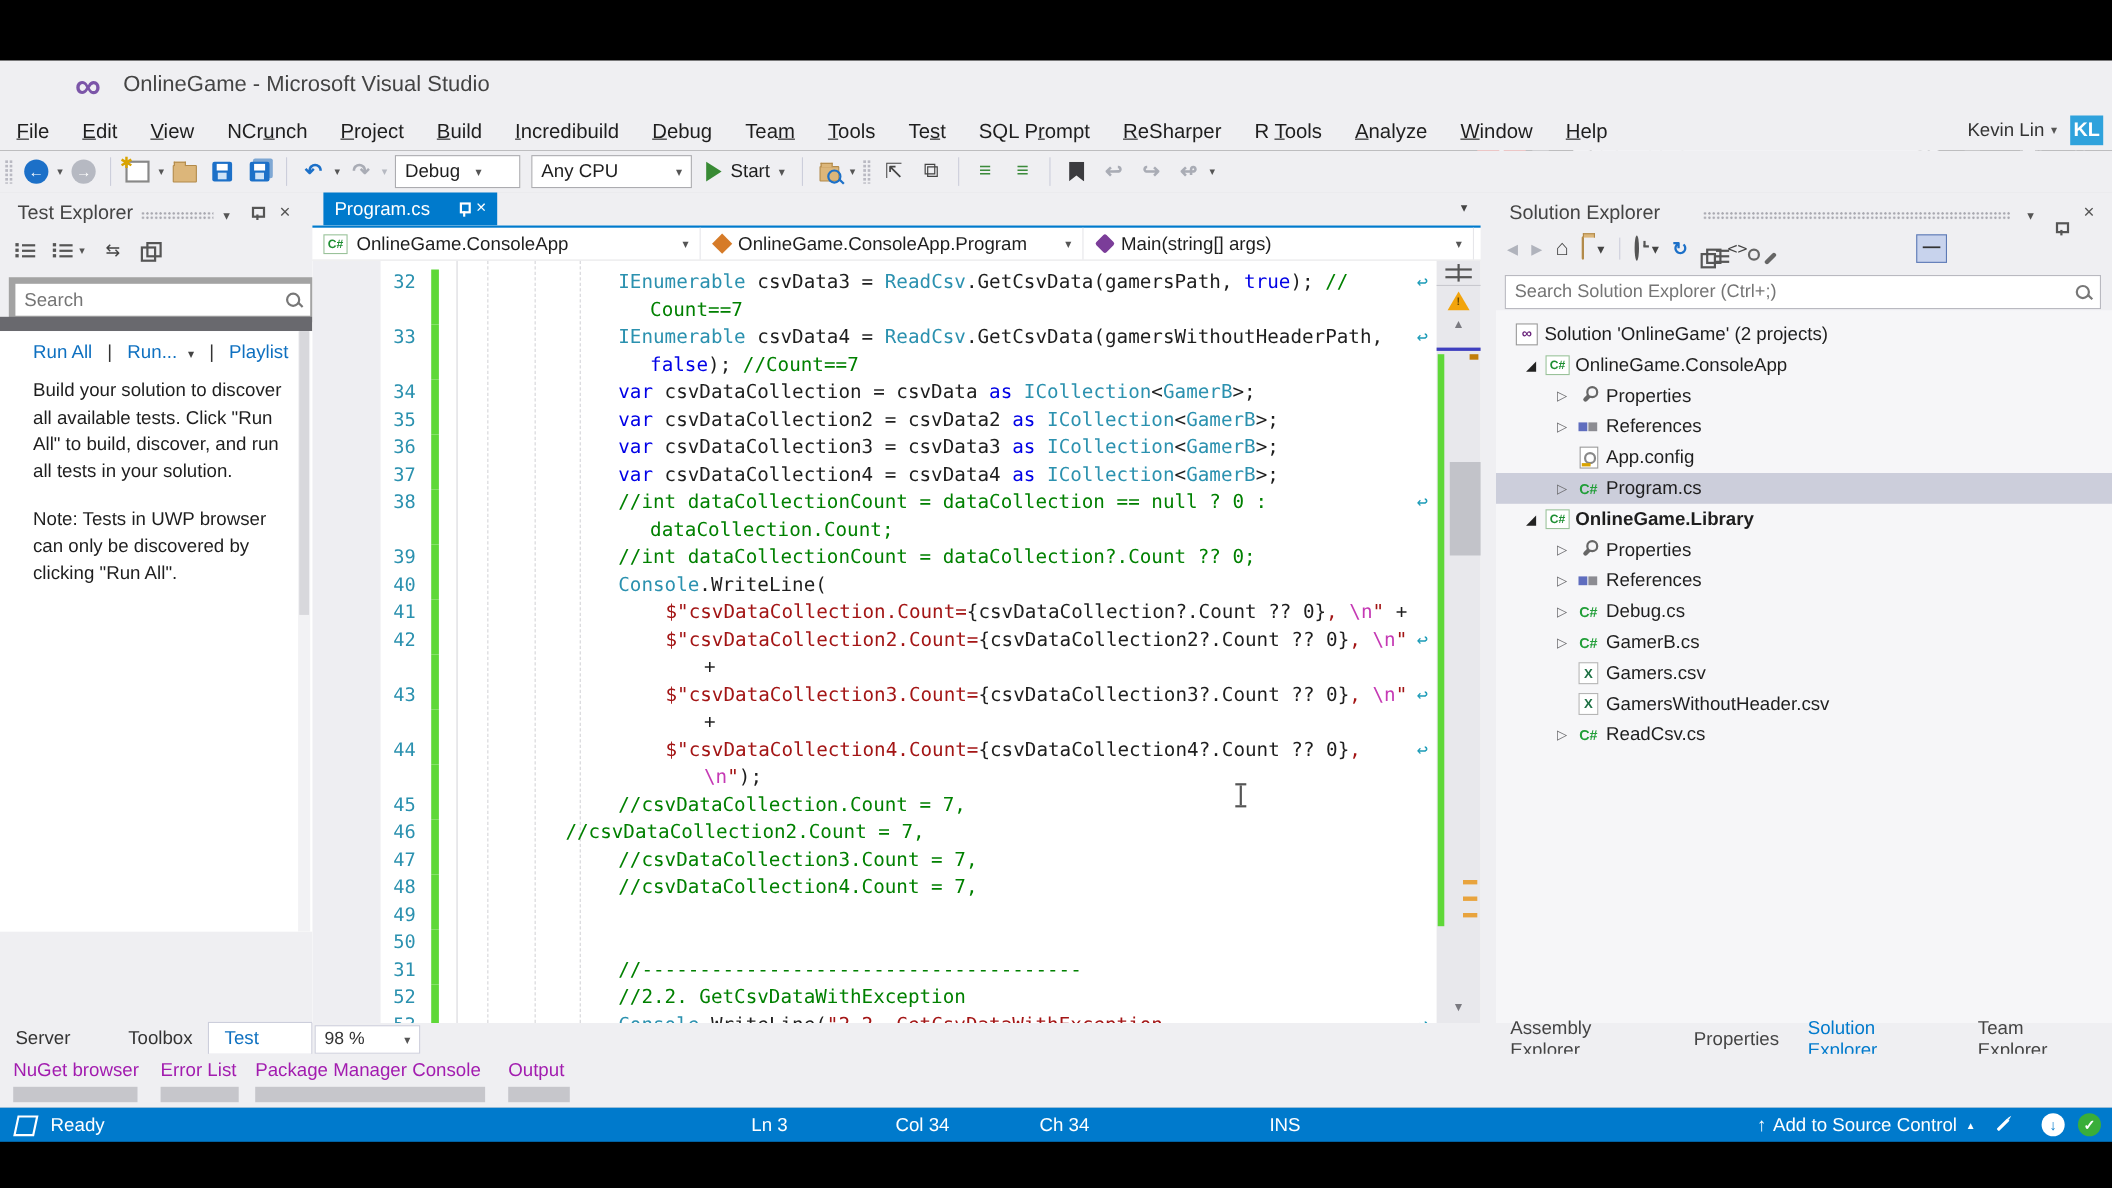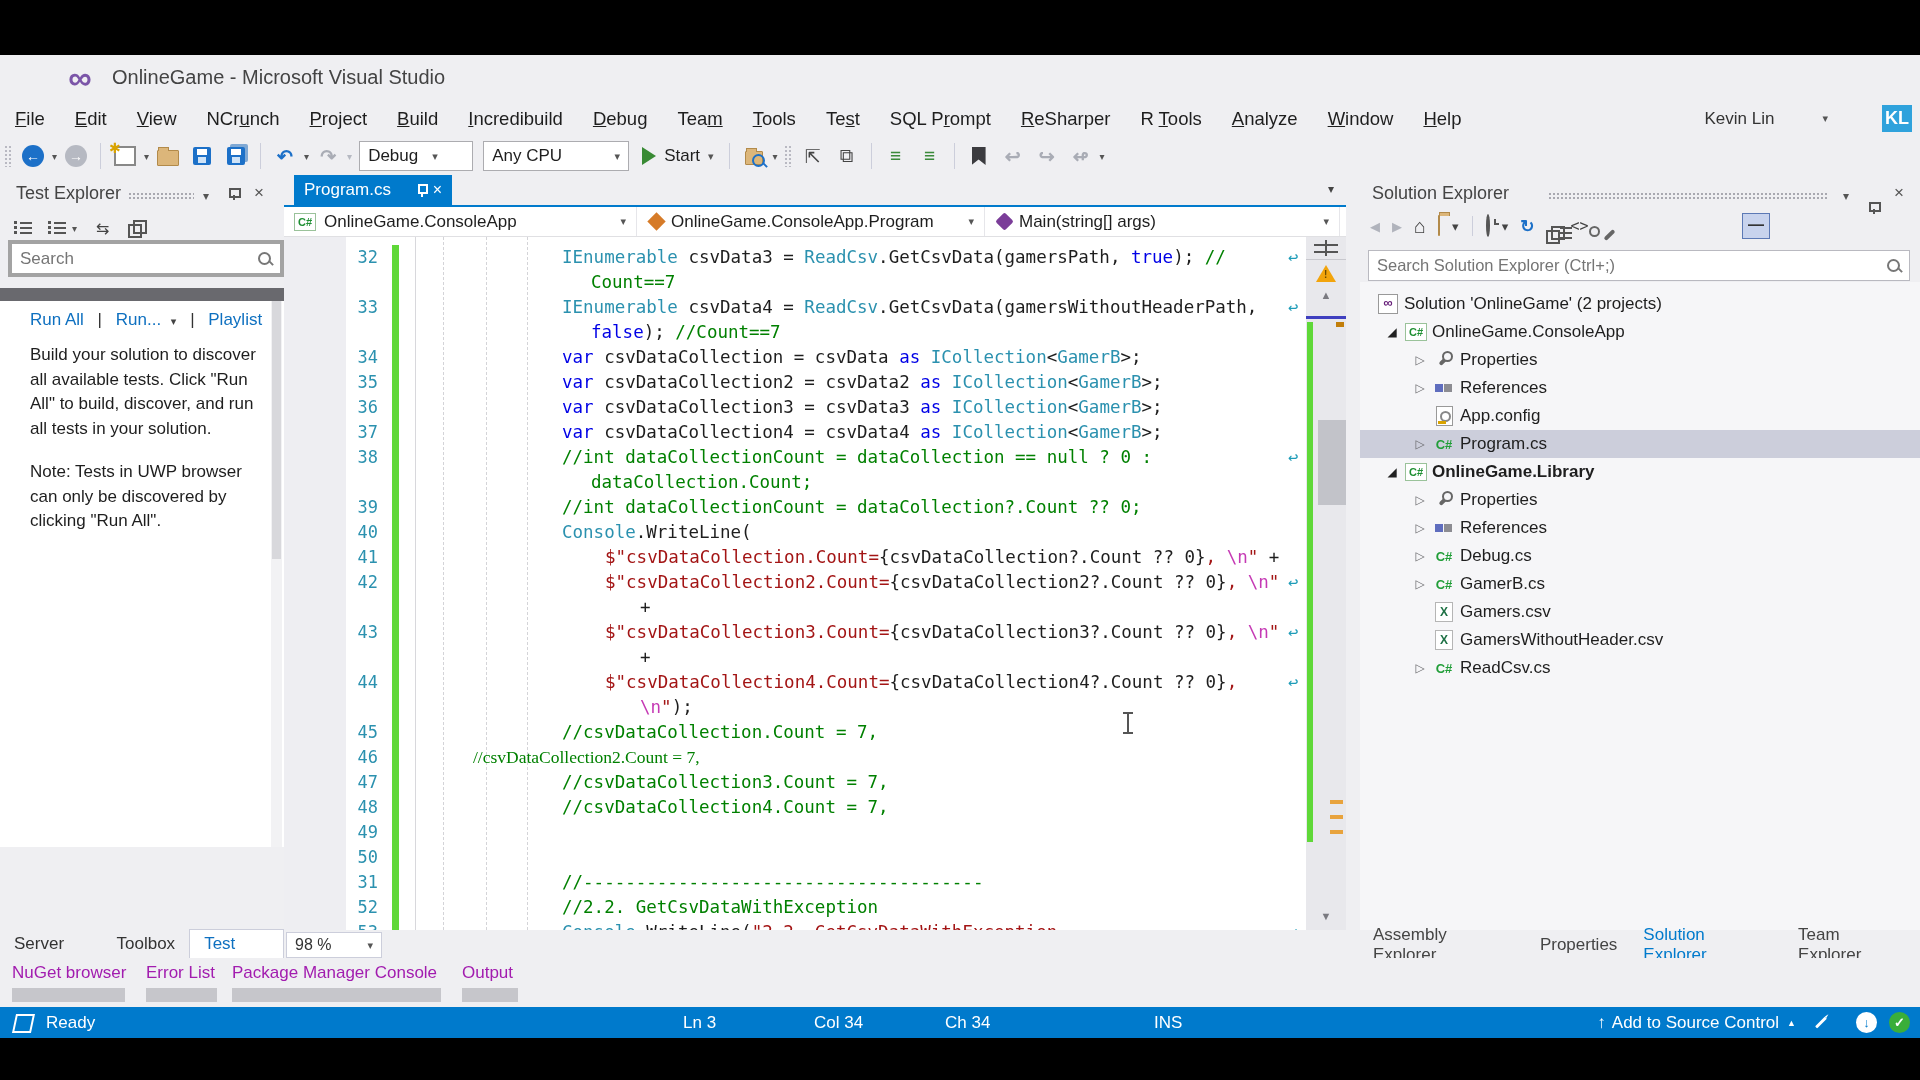--- a/index.html
+++ b/index.html
@@ -26,21 +26,21 @@
   .winbtn{top:66px;width:30px;height:24px;text-align:center;color:#444;}
   .min-bar{position:absolute;left:8px;top:14px;width:14px;height:2px;background:#444;}
   .rest-a{position:absolute;left:10px;top:4px;width:11px;height:11px;border:2px solid #444;}
   .rest-b{position:absolute;left:6px;top:8px;width:11px;height:11px;border:2px solid #444;background:#EFEFF2;}
   .close-x{font-size:22px;line-height:24px;color:#444;}
 
   
   #menubar{left:0;top:100px;width:1920px;height:37px;background:#EFEFF2;display:flex;align-items:center;}
   .menu-item{padding:0 15px;font-size:18.5px;color:#1E1E1E;line-height:37px;}
   .menu-item u{text-decoration:underline;}
-  #user-area{position:absolute;right:8px;top:100px;height:37px;display:flex;align-items:center;gap:42px;}
+  #user-area{position:absolute;right:8px;top:100px;height:37px;display:flex;align-items:center;}
   #user-name{font-size:17px;color:#333;margin-right:6px;}
   .dd{font-size:11px;color:#555;}
   #user-badge{width:30px;height:27px;background:#2FA2DC;color:#fff;font-size:18px;font-weight:bold;text-align:center;line-height:27px;margin-left:12px;}
 
   
   #toolbar{left:0;top:137px;width:1920px;height:38px;background:#EFEFF2;display:flex;align-items:center;border-bottom:1px solid #DDDDE2;}
   .tb-sep{width:1px;height:26px;background:#CCCEDB;margin:0 7px;}
   .tb-grip{width:8px;height:22px;margin:0 4px;background-image:radial-gradient(#B9B9C2 1.2px,transparent 1.3px);background-size:4px 4px;}
   .tb-btn{margin:0 5px;position:relative;width:24px;height:24px;display:flex;align-items:center;justify-content:center;}
   .circ{width:22px;height:22px;border-radius:50%;color:#fff;font-size:14px;line-height:22px;text-align:center;font-weight:bold;}
@@ -85,21 +85,21 @@
   #te-close{left:254px;top:186px;}
   .te-tool{position:absolute;top:215px;height:26px;display:flex;align-items:center;}
   .ic-bars{position:relative;width:18px;height:14px;}
   .ic-bars i{position:absolute;left:6px;width:12px;height:2px;background:#555;}
   .ic-bars i:nth-child(1){top:1px;} .ic-bars i:nth-child(2){top:6px;} .ic-bars i:nth-child(3){top:11px;}
   .ic-bars b{position:absolute;left:0;width:3px;height:3px;background:#555;}
   .ic-bars b:nth-child(4){top:0;} .ic-bars b:nth-child(5){top:5px;} .ic-bars b:nth-child(6){top:10px;}
   .ic-2sq{position:relative;width:16px;height:16px;}
   .ic-2sq i{position:absolute;left:0;top:4px;width:10px;height:10px;border:2px solid #555;background:#EFEFF2;}
   .ic-2sq b{position:absolute;left:5px;top:0;width:10px;height:10px;border:2px solid #555;}
-  #te-search{left:8px;top:240px;width:268px;height:29px;background:#fff;border:4px solid #a3a3a3;display:flex;align-items:center;}
+  #te-search{left:8px;top:252px;width:268px;height:29px;background:#fff;border:6px solid #a3a3a3;display:flex;align-items:center;}
   #te-search input{flex:1;border:none;outline:none;font-size:17px;color:#777;padding:0 8px;background:transparent;font-family:"Liberation Sans",sans-serif;}
   #te-splitter{left:0;top:288px;width:284px;height:13px;background:#69696E;}
   #te-content{left:0;top:301px;width:284px;height:546px;background:#fff;overflow:hidden;}
   #te-links{position:absolute;left:30px;top:9px;width:238px;height:24px;white-space:nowrap;overflow:hidden;font-size:17px;}
   .te-link{color:#0E70C0;}
   .te-sep{color:#333;margin:0 9px;}
   #te-msg1{position:absolute;left:30px;top:42px;width:238px;font-size:17px;line-height:24.5px;color:#1E1E1E;}
   #te-msg2{position:absolute;left:30px;top:159px;width:238px;font-size:17px;line-height:24.5px;color:#1E1E1E;}
   #te-scroll{position:absolute;right:2px;top:0;width:11px;height:546px;background:#F2F2F4;}
   #te-thumb{position:absolute;left:1px;top:0;width:9px;height:258px;background:#D8D8DC;}
@@ -485,21 +485,21 @@
         <div class="crow"><span class="ln">39</span><span class="chg"></span><span class="ctext" style="padding-left: 163px;"><span class="sg-c">//int dataCollectionCount = dataCollection?.Count ?? 0;</span></span></div>
         <div class="crow"><span class="ln">40</span><span class="chg"></span><span class="ctext" style="padding-left: 163px;"><span class="sg-t">Console</span><span class="sg-p">.WriteLine(</span></span></div>
         <div class="crow"><span class="ln">41</span><span class="chg"></span><span class="ctext" style="padding-left: 206px;"><span class="sg-s">$"csvDataCollection.Count=</span><span class="sg-p">{csvDataCollection?.Count ?? 0}</span><span class="sg-s">, </span><span class="sg-e">\n</span><span class="sg-s">"</span><span class="sg-p"> +</span></span></div>
         <div class="crow"><span class="ln">42</span><span class="chg"></span><span class="ctext" style="padding-left: 206px;"><span class="sg-s">$"csvDataCollection2.Count=</span><span class="sg-p">{csvDataCollection2?.Count ?? 0}</span><span class="sg-s">, </span><span class="sg-e">\n</span><span class="sg-s">"</span><span class="wrapind">↩</span></span></div>
         <div class="crow"><span class="ln"></span><span class="chg"></span><span class="ctext" style="padding-left: 241px;"><span class="sg-p">+</span></span></div>
         <div class="crow"><span class="ln">43</span><span class="chg"></span><span class="ctext" style="padding-left: 206px;"><span class="sg-s">$"csvDataCollection3.Count=</span><span class="sg-p">{csvDataCollection3?.Count ?? 0}</span><span class="sg-s">, </span><span class="sg-e">\n</span><span class="sg-s">"</span><span class="wrapind">↩</span></span></div>
         <div class="crow"><span class="ln"></span><span class="chg"></span><span class="ctext" style="padding-left: 241px;"><span class="sg-p">+</span></span></div>
         <div class="crow"><span class="ln">44</span><span class="chg"></span><span class="ctext" style="padding-left: 206px;"><span class="sg-s">$"csvDataCollection4.Count=</span><span class="sg-p">{csvDataCollection4?.Count ?? 0}</span><span class="sg-s">,</span><span class="wrapind">↩</span></span></div>
         <div class="crow"><span class="ln"></span><span class="chg"></span><span class="ctext" style="padding-left: 241px;"><span class="sg-e">\n</span><span class="sg-s">"</span><span class="sg-p">);</span></span></div>
         <div class="crow"><span class="ln">45</span><span class="chg"></span><span class="ctext" style="padding-left: 163px;"><span class="sg-c">//csvDataCollection.Count = 7,</span></span></div>
-        <div class="crow"><span class="ln">46</span><span class="chg"></span><span class="ctext" style="padding-left: 74px; font-family: Liberation Serif, serif;"><span class="sg-c">//csvDataCollection2.Count = 7,</span></span></div>
+        <div class="crow"><span class="ln">46</span><span class="chg"></span><span class="ctext" style="padding-left: 115px;"><span class="sg-c">//csvDataCollection2.Count = 7,</span></span></div>
         <div class="crow"><span class="ln">47</span><span class="chg"></span><span class="ctext" style="padding-left: 163px;"><span class="sg-c">//csvDataCollection3.Count = 7,</span></span></div>
         <div class="crow"><span class="ln">48</span><span class="chg"></span><span class="ctext" style="padding-left: 163px;"><span class="sg-c">//csvDataCollection4.Count = 7,</span></span></div>
         <div class="crow"><span class="ln">49</span><span class="chg"></span><span class="ctext" style="padding-left: 163px;"></span></div>
         <div class="crow"><span class="ln">50</span><span class="chg"></span><span class="ctext" style="padding-left: 163px;"></span></div>
         <div class="crow"><span class="ln">31</span><span class="chg"></span><span class="ctext" style="padding-left: 163px;"><span class="sg-c">//--------------------------------------</span></span></div>
         <div class="crow"><span class="ln">52</span><span class="chg"></span><span class="ctext" style="padding-left: 163px;"><span class="sg-c">//2.2. GetCsvDataWithException</span></span></div>
         <div class="crow"><span class="ln">53</span><span class="chg"></span><span class="ctext" style="padding-left: 163px;"><span class="sg-t">Console</span><span class="sg-p">.WriteLine(</span><span class="sg-s">"2.2. GetCsvDataWithException</span><span class="wrapind">↩</span></span></div>
       </div>
   </div>
 

